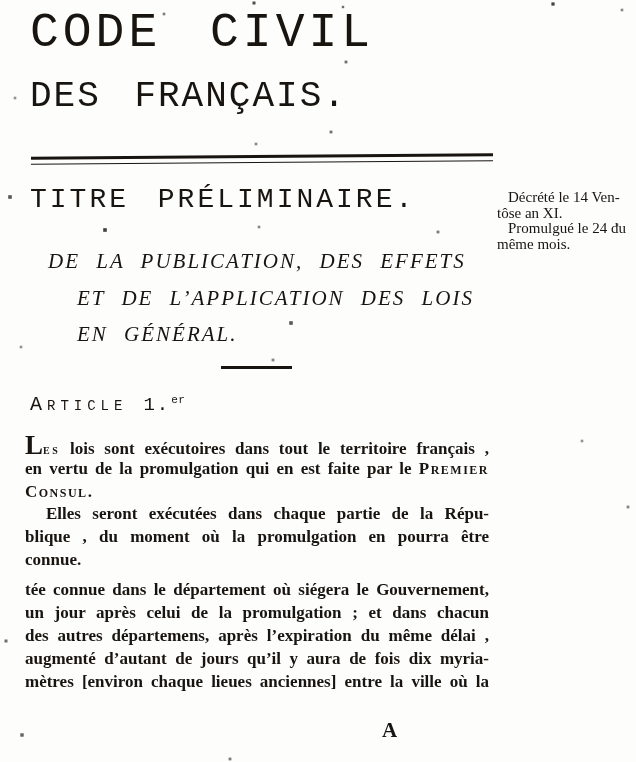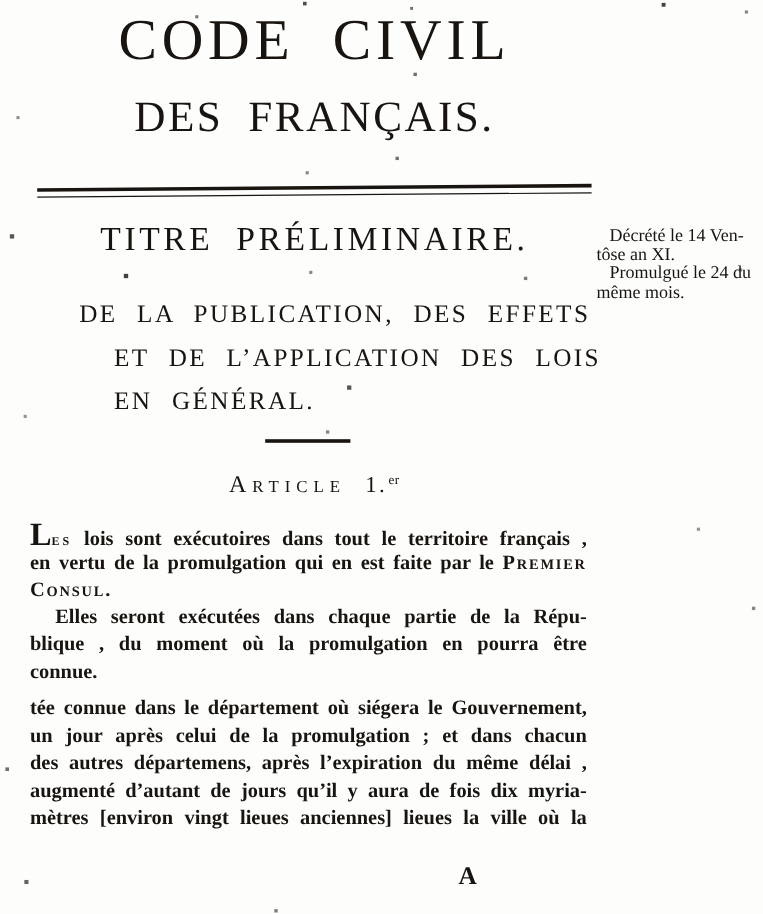--- a/index.html
+++ b/index.html
@@ -6,21 +6,21 @@
   body{
     width:636px;height:762px;
     background:#fdfdfc;
     font-family:"Liberation Serif", serif;
     color:#18140f;
     position:relative;
     overflow:hidden;
   }
   .abs{position:absolute;}
   .nowrap{white-space:nowrap;}
-  .col-center{left:30px;width:464px;text-align:center;}
+  .col-center{left:30px;width:464px;font-family:Liberation Mono, monospace;}
 
   
   #book-title{
     top:6px;font-size:48px;letter-spacing:4px;word-spacing:16px;
     font-weight:normal;
   }
   #book-subtitle{
     top:76px;font-size:36px;letter-spacing:2px;word-spacing:10px;
     font-weight:normal;
   }
@@ -38,23 +38,23 @@
   
   #margin-note{
     top:190px;left:497px;width:138px;
     font-size:15px;line-height:15.5px;
   }
   .mn-line{display:block;white-space:nowrap;}
   .mn-indent{text-indent:11px;}
 
   
   .subtitle-line{
+    font-style:italic;
     font-size:21px;letter-spacing:2px;word-spacing:9px;
     white-space:nowrap;
-    margin-left:18px;
   }
   #subtitle-l1{top:249px;left:48px;}
   #subtitle-l2{top:286px;left:77px;}
   #subtitle-l3{top:322px;left:77px;}
 
   
   #article-divider{
     top:366px;left:221px;width:71px;height:3px;background:#18140f;
   }
   #article-heading{top:393px;font-size:20px;}
@@ -148,18 +148,18 @@
     <div class="bl j indent">Elles seront exécutées dans chaque partie de la Répu-</div>
     <div class="bl j">blique , du moment où la promulgation en pourra être</div>
     <div class="bl l">connue.</div>
   </div>
 
   <div id="p3" class="para">
     <div class="bl j">tée connue dans le département où siégera le Gouvernement,</div>
     <div class="bl j">un jour après celui de la promulgation ; et dans chacun</div>
     <div class="bl j">des autres départemens, après l’expiration du même délai ,</div>
     <div class="bl j">augmenté d’autant de jours qu’il y aura de fois dix myria-</div>
-    <div class="bl j">mètres [environ vingt lieues anciennes] lieues la ville où la</div>
+    <div class="bl j">mètres [environ chaque lieues anciennes] entre la ville où la</div>
   </div>
 
   <div id="signature-mark" class="abs">A</div>
 
 </div>
 
 </body></html>

